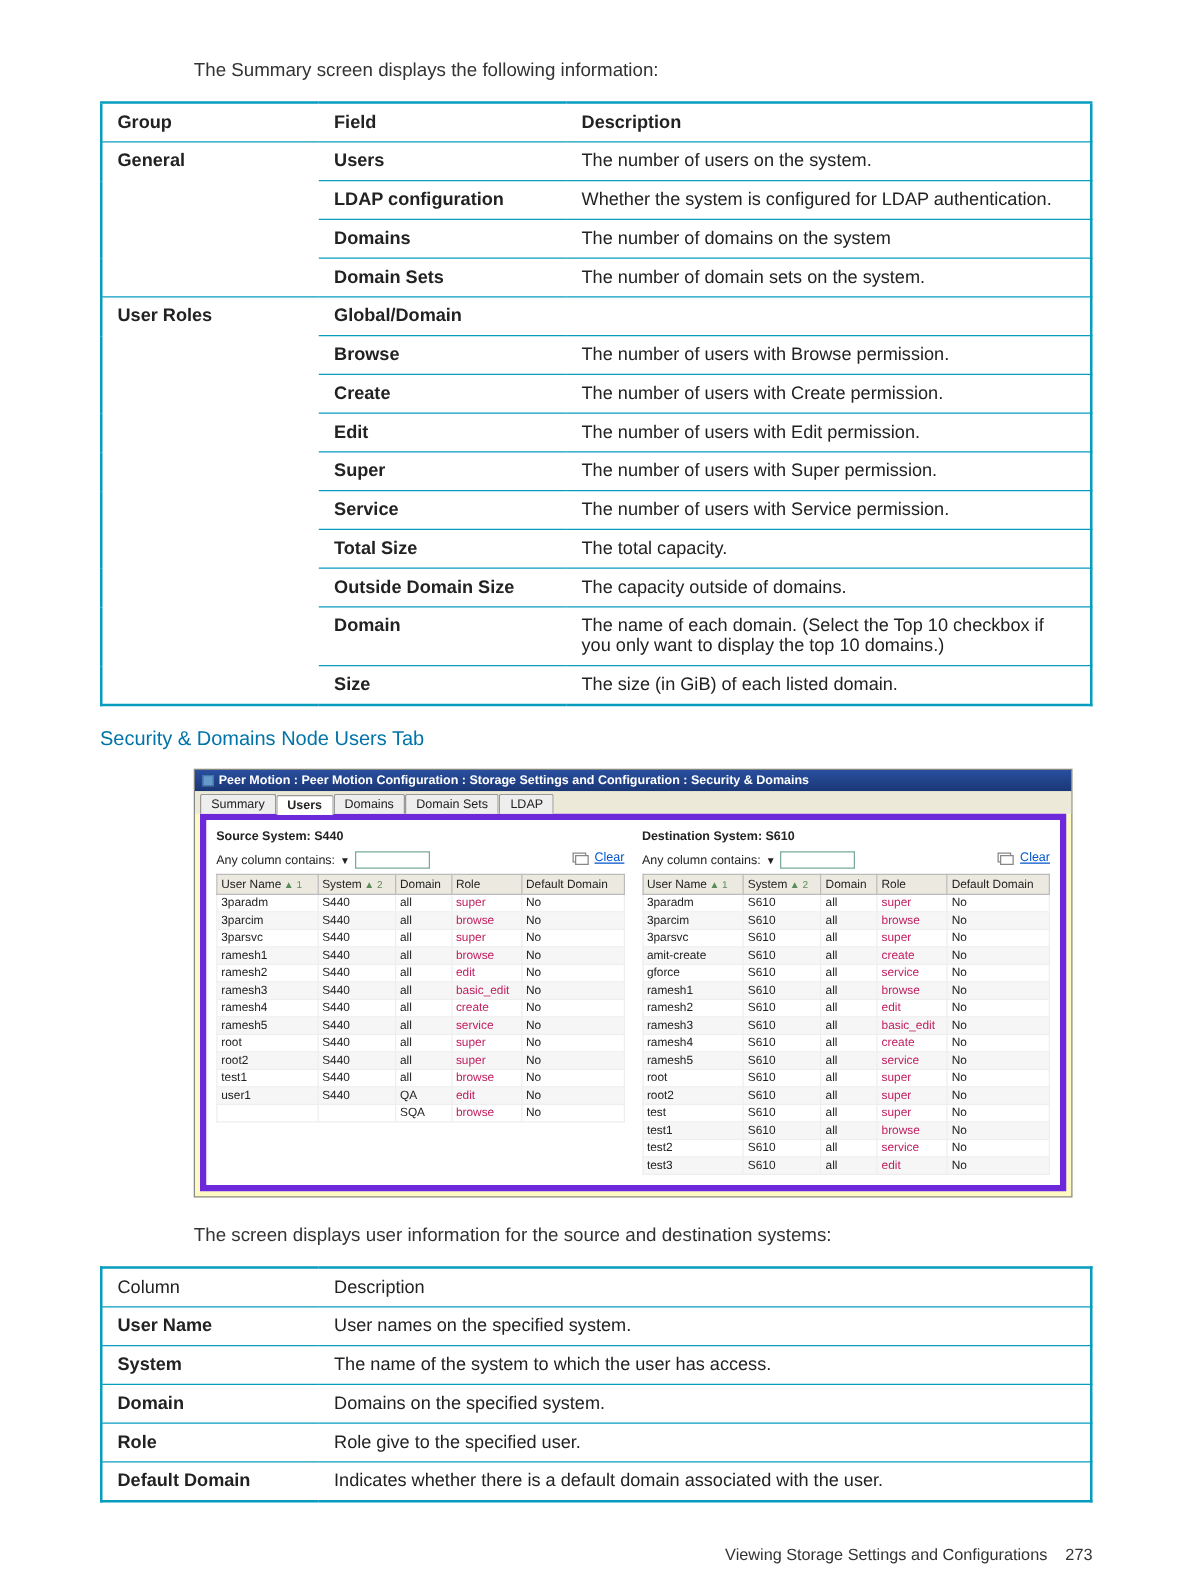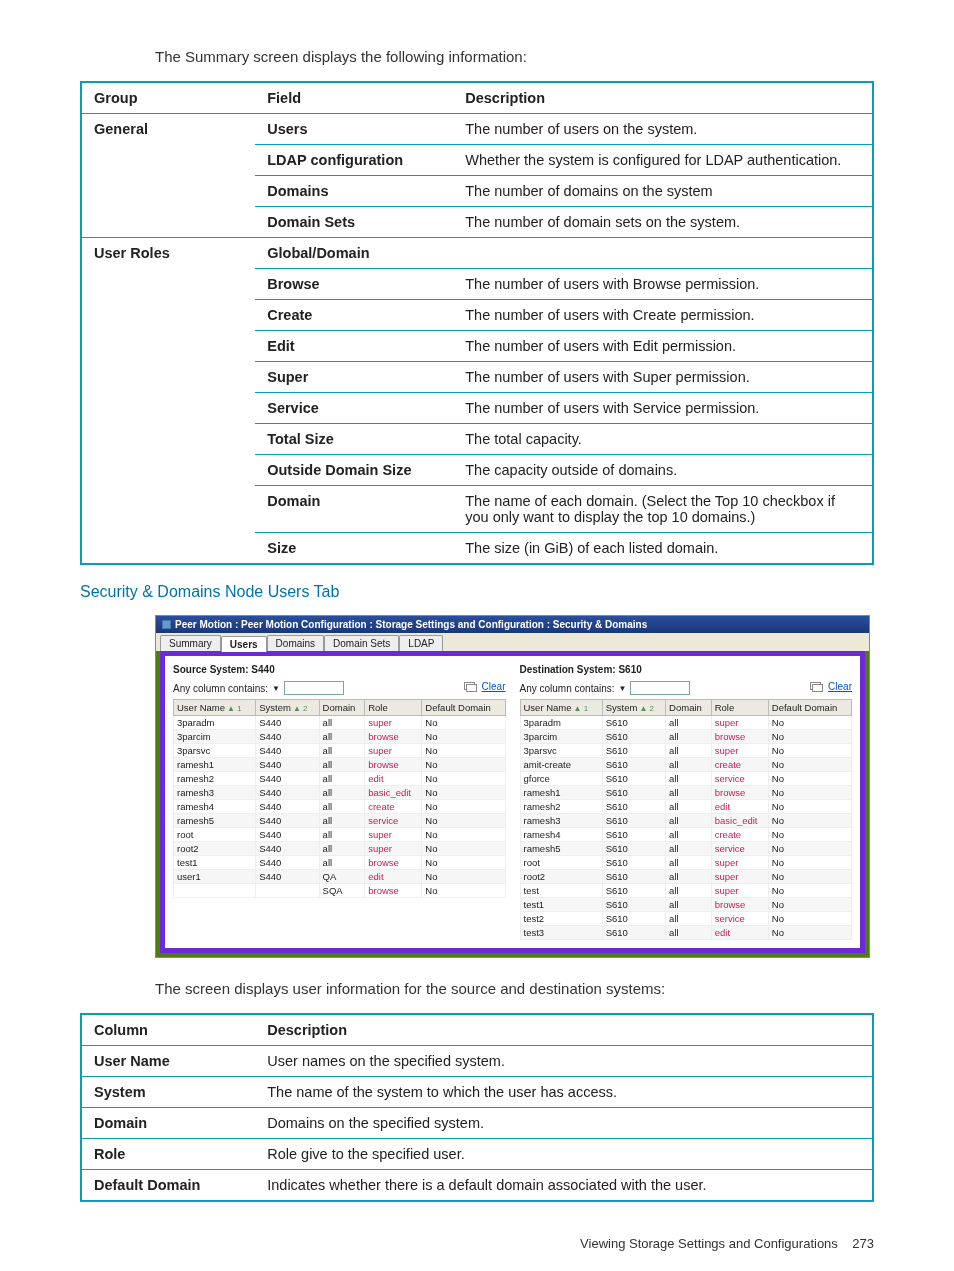--- a/index.html
+++ b/index.html
@@ -45,24 +45,24 @@
   table.doc td.nobt{border-top:none;}
   .section-heading{
     font-size:16px;
     font-weight:400;
     color:var(--link);
     margin:18px 0 14px 0;
   }
   
   .app-shot{
     border:1px solid #888;
-    margin:6px 4px 22px 75px;
+    margin:6px 16px 22px 75px;
     font-size:10px;
     font-family:Tahoma,Arial,sans-serif;
-    background:#4d7c0f;
+    background:#fef9c3;
   }
   .app-title{
     background:linear-gradient(#2a4f9e,#1a3776);
     color:#fff;
     font-weight:bold;
     padding:3px 6px;
     font-size:10px;
     display:flex;align-items:center;gap:4px;
   }
   .title-icon{width:9px;height:9px;background:#69c;border:1px solid #47a;}
@@ -125,21 +125,21 @@
     border-collapse:collapse;
     border:2px solid var(--border);
     margin-bottom:34px;
   }
   table.doc2 th, table.doc2 td{
     text-align:left;
     padding:7px 12px;
     border-top:1px solid var(--border);
     font-size:14.5px;
   }
-  table.doc2 th{font-weight:bold;border-bottom:1px solid var(--border);}
+  table.doc2 th{font-weight:normal;border-bottom:1px solid var(--border);}
   table.doc2 td.c1{font-weight:bold;width:22%;}
   .footer{
     text-align:right;
     font-size:13px;
     color:#333;
   }
 </style>
 </head>
 <body>
 

